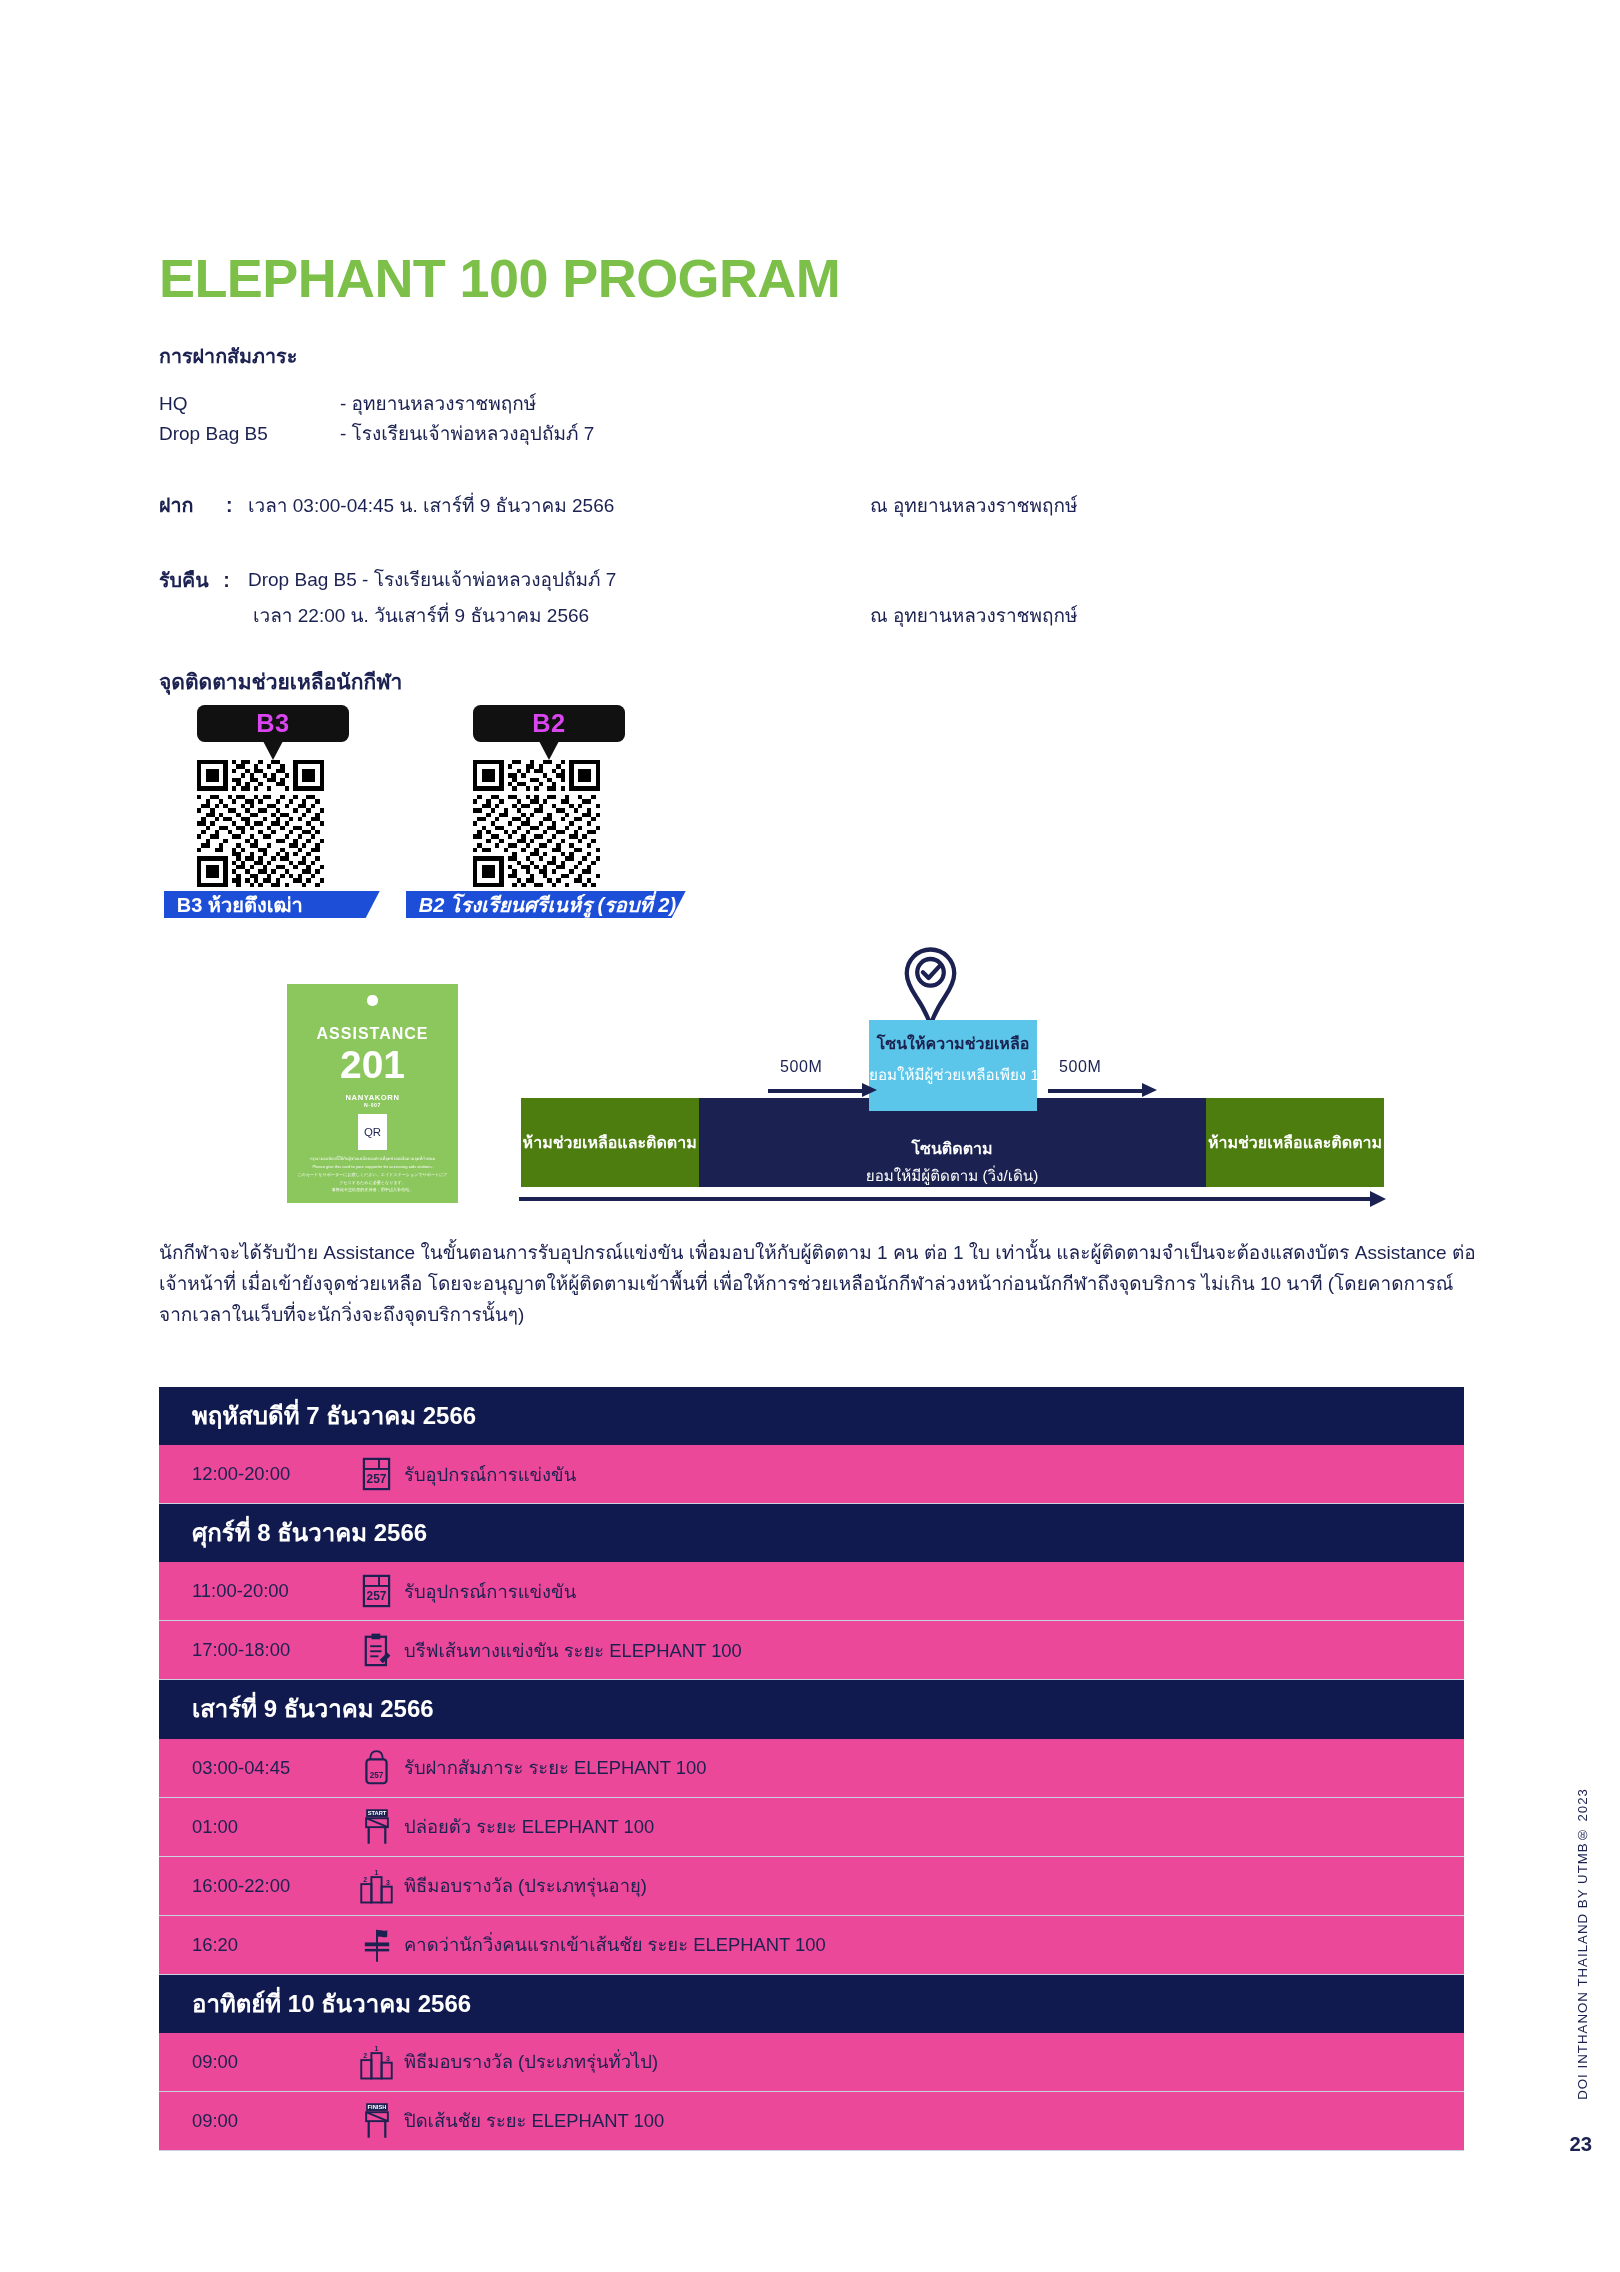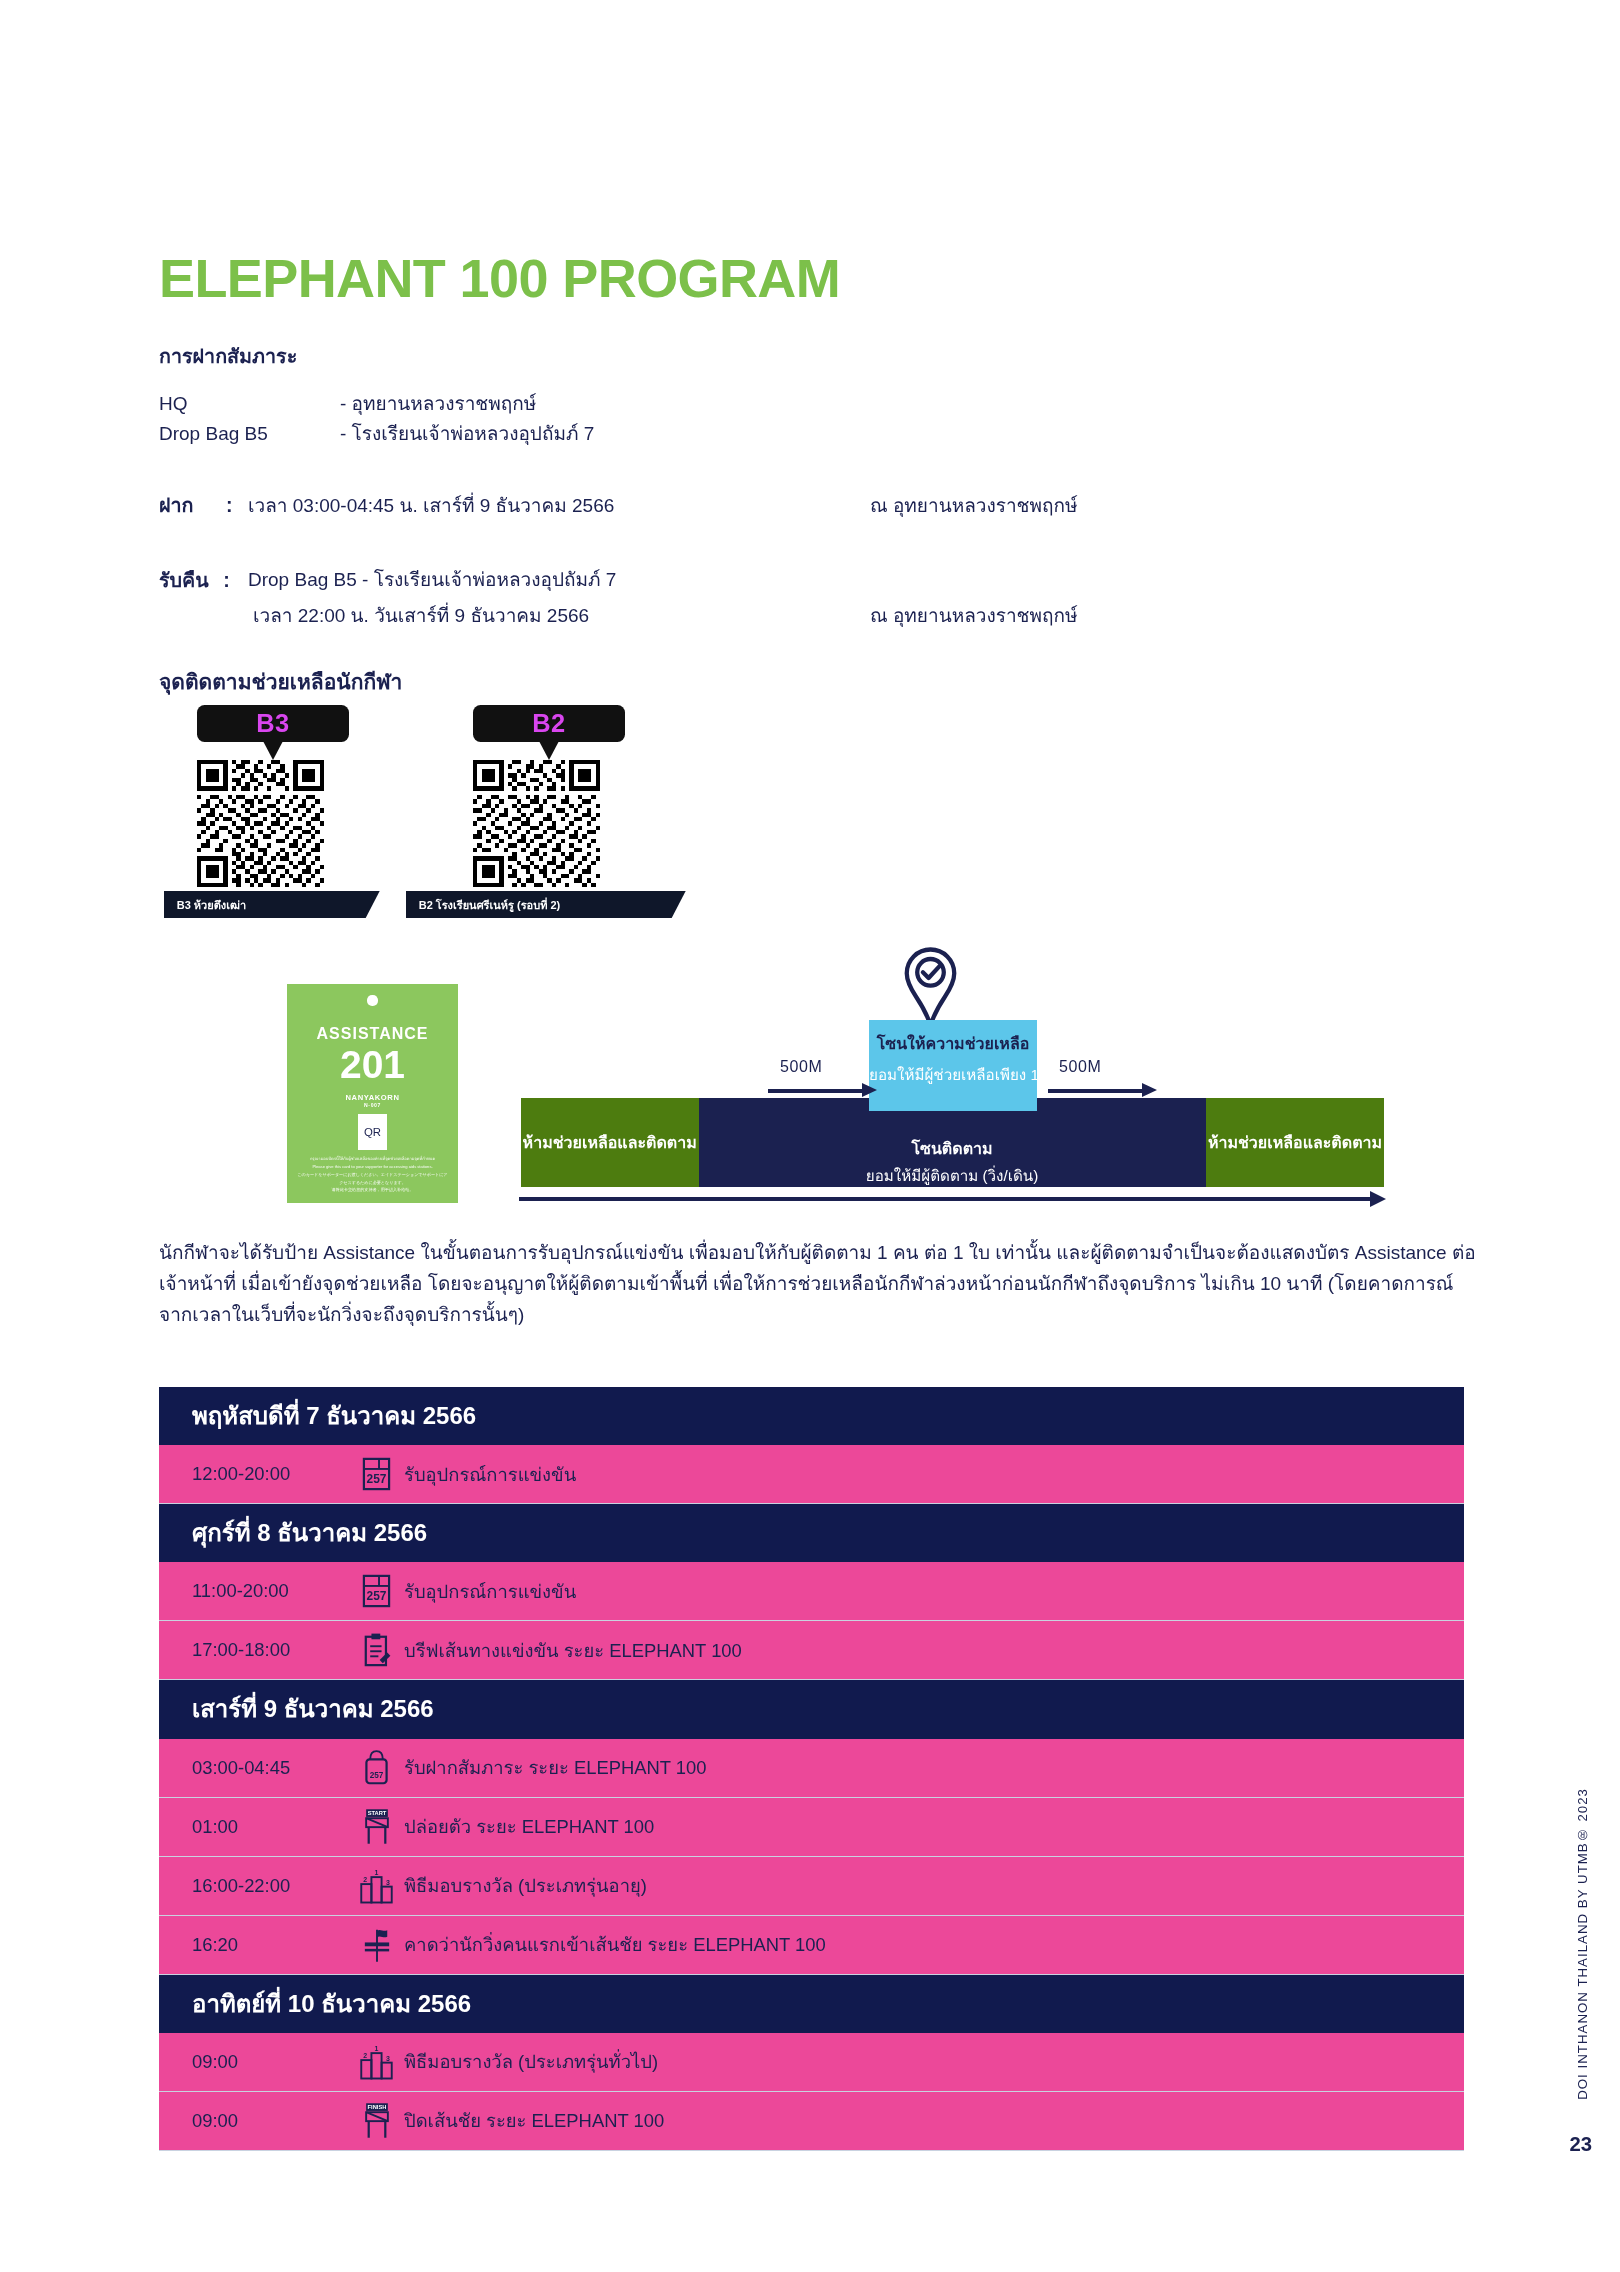--- a/index.html
+++ b/index.html
@@ -58,27 +58,27 @@
   }
   .qr-tag::after{
     content:"";position:absolute;left:50%;margin-left:-10.2px;top:36px;
     border-left:10.2px solid transparent;border-right:10.2px solid transparent;
     border-top:19px solid #111111;
   }
   .qr-img{width:127px;height:127px;margin-top:18px;}
   .qr-cell{shape-rendering:crispEdges;}
 
   .qr-label{
-    position:absolute;height:27px;background:#0f172a;color:#ffffff;
-    font-size:11px;font-weight:bold;display:flex;align-items:center;
+    position:absolute;height:27px;background:#1d4ed8;color:#ffffff;
+    font-size:20px;font-weight:bold;display:flex;align-items:center;
     padding-left:12.7px;white-space:nowrap;
     clip-path:polygon(0 0,100% 0,calc(100% - 14px) 100%,0 100%);
   }
   .lab-b3{left:164px;top:891px;width:203px;}
-  .lab-b2{left:406px;top:891px;width:267px;}
+  .lab-b2{left:406px;top:891px;width:267px;font-style:italic;}
 
   
   .acard{
     position:absolute;left:287px;top:984px;width:171px;height:219px;
     background:#8cc75e;color:#ffffff;text-align:center;
   }
   .acard .hole{width:10.2px;height:10.2px;border-radius:50%;background:#ffffff;margin:11.4px auto 0;}
   .acard .atitle{font-size:16px;font-weight:bold;letter-spacing:1px;margin-top:19px;}
   .acard .anum{font-size:39px;font-weight:bold;line-height:0.95;margin-top:3.8px;}
   .acard .aname{font-size:7.6px;font-weight:bold;letter-spacing:0.6px;margin-top:10px;}

